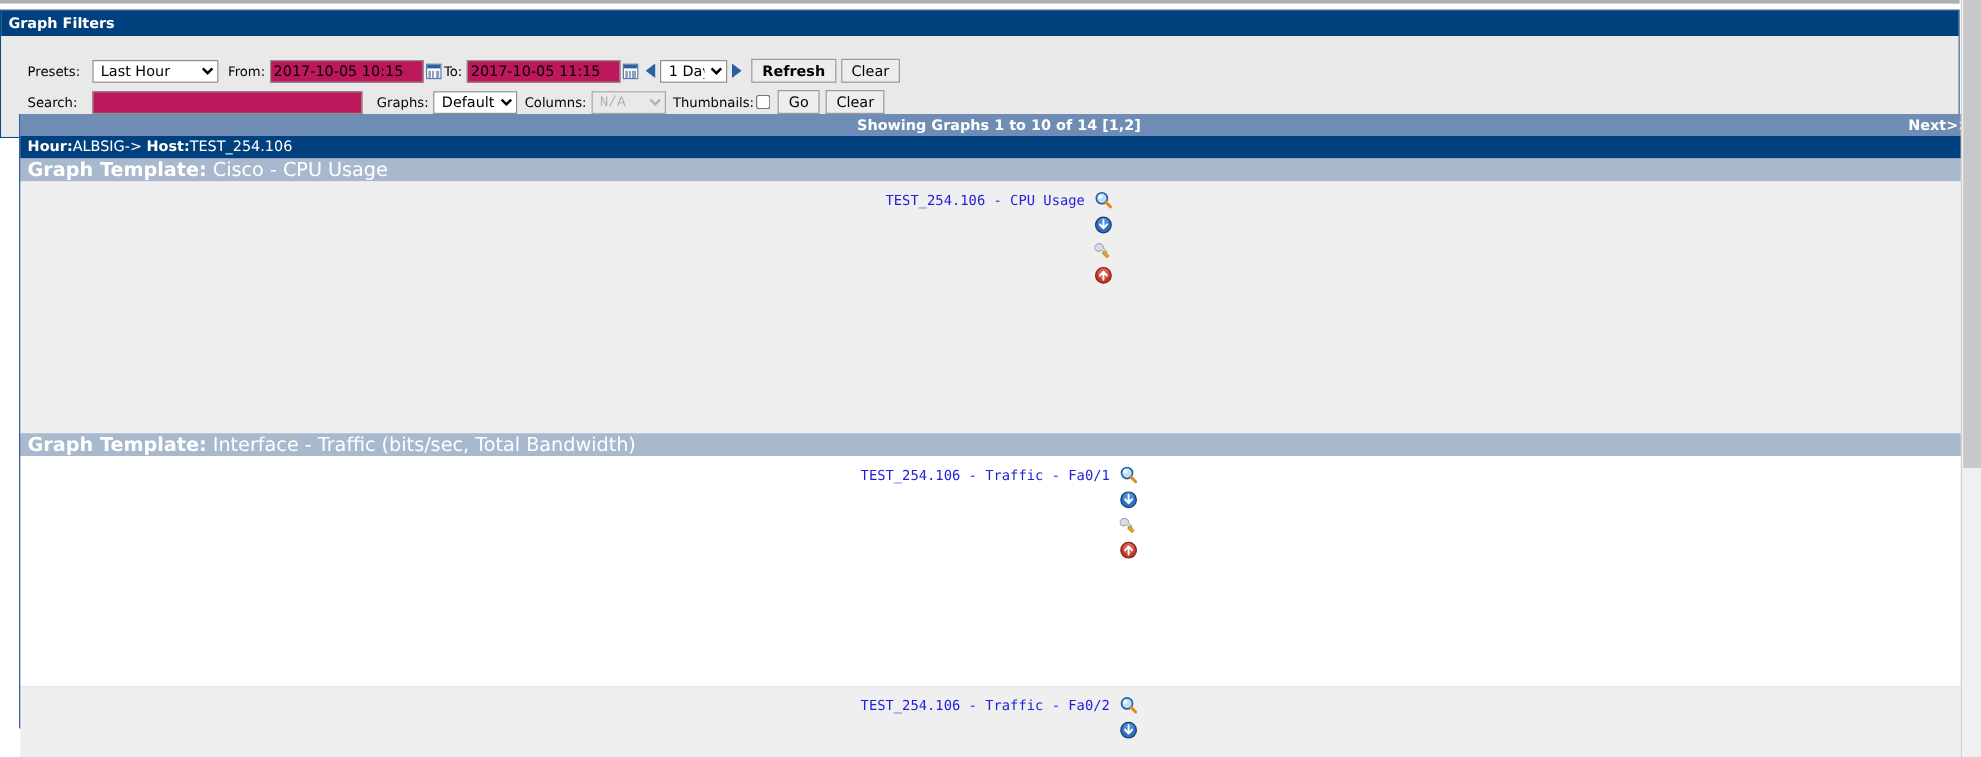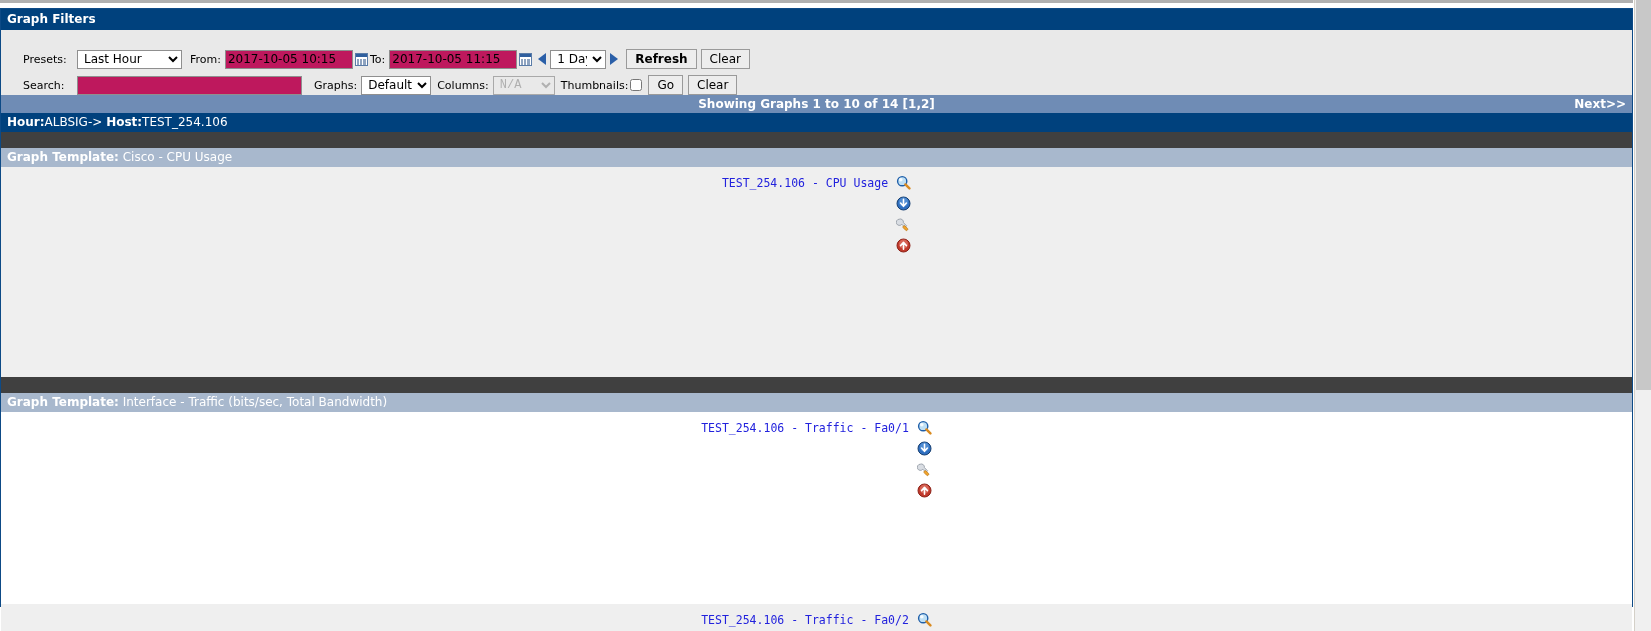--- a/index.html
+++ b/index.html
@@ -159,28 +159,28 @@
     margin: 0 4px;
     vertical-align: middle;
     cursor: pointer;
   }
   .arrow.left  { border-top: 6px solid transparent; border-bottom: 6px solid transparent; border-right: 8px solid #2a5fa8; }
   .arrow.right { border-top: 6px solid transparent; border-bottom: 6px solid transparent; border-left: 8px solid #2a5fa8; }
 
   
   .results {
     position: absolute;
-    left: 0;
+    left: 16px;
     top: 95px;
     width: 1633px;
     height: 512px;
     border-left: 1px solid #0d4a86;
     border-right: 1px solid #0d4a86;
     box-sizing: border-box;
-    background: #404040;
+    background: #c4b5fd;
   }
   .paging-bar {
     position: relative;
     background: #6f8cb5;
     color: #ffffff;
     font-weight: bold;
     font-size: 12px;
     height: 18px;
     line-height: 18px;
     text-align: center;
@@ -199,25 +199,24 @@
     font-size: 12px;
     height: 19px;
     line-height: 19px;
     padding: 0 6px;
     font-weight: normal;
   }
   .tree-bar b { font-weight: bold; }
   .tpl-bar {
     background: #a8b8cd;
     color: #ffffff;
-    font-size: 12px;
+    font-size: 16px;
     height: 19px;
     line-height: 19px;
     padding: 0 6px;
-    margin-top: 16px;
   }
   .tpl-bar b { font-weight: bold; }
 
   .graph-block {
     position: relative;
     width: 100%;
     box-sizing: border-box;
   }
   .graph-block.shade-gray  { background: #efefef; }
   .graph-block.shade-white { background: #ffffff; }

